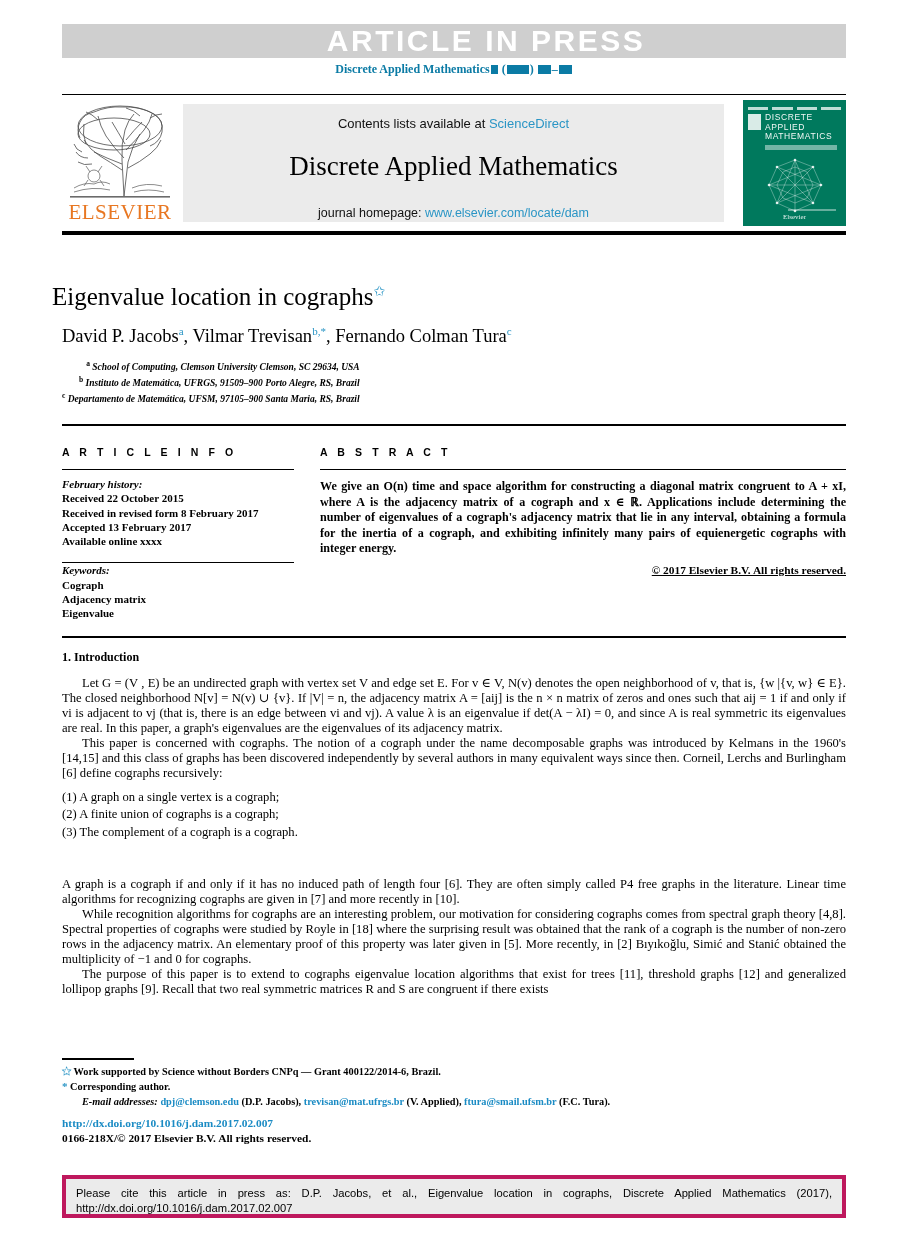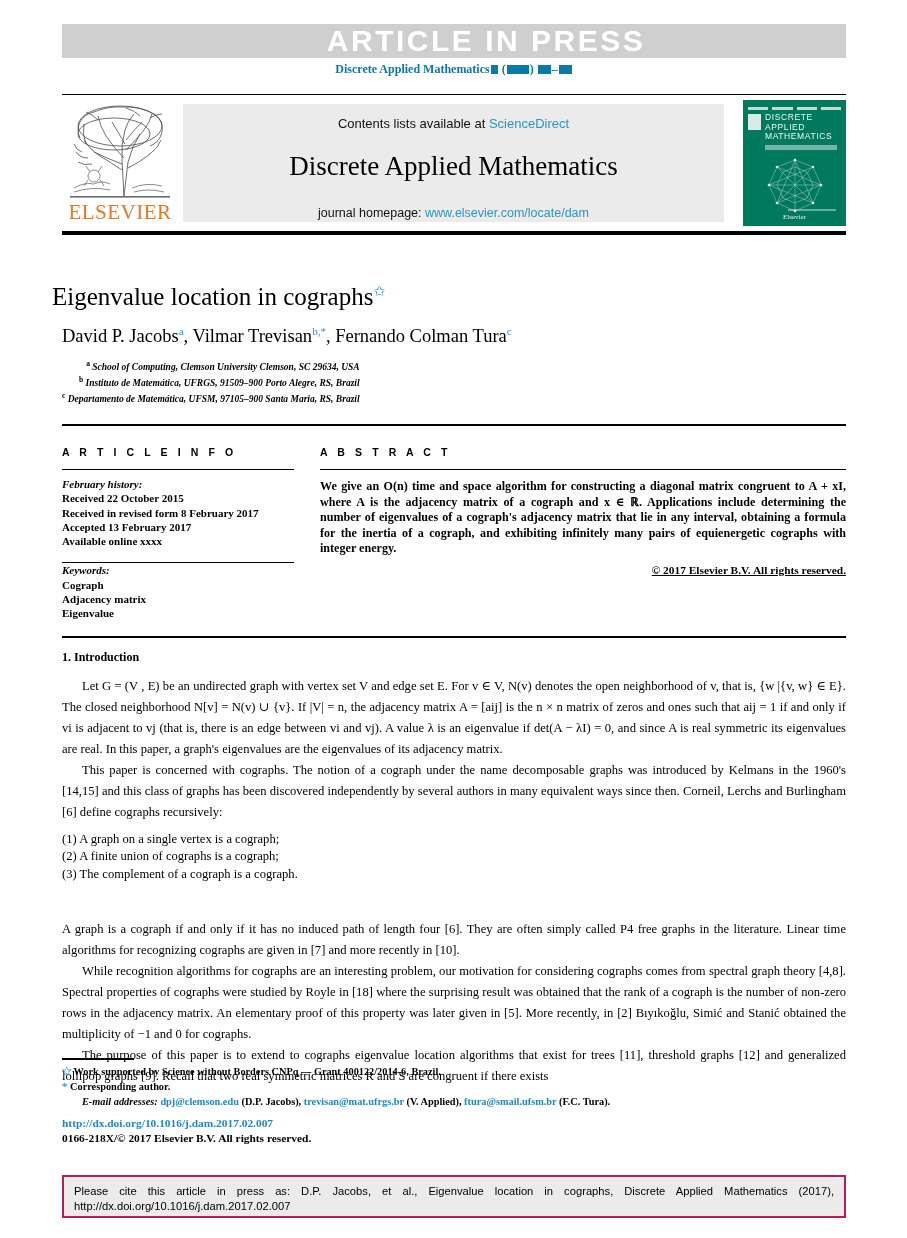--- a/index.html
+++ b/index.html
@@ -269,21 +269,21 @@
     width: 784px;
   }
   .h2 {
     font-size: 12px;
     font-weight: bold;
     font-family: "Liberation Serif", serif;
     margin-bottom: 11px;
   }
   .p {
     font-size: 12.6px;
-    line-height: 21px;
+    line-height: 15px;
     text-align: justify;
     text-indent: 20px;
     margin: 0 0 0 0;
   }
   .p.noind { text-indent: 0; margin-top: 36px; }
   .list { margin: 8px 0 8px 0; font-size: 12.6px; line-height: 17.4px; }
   .list div { }
   .it { font-style: italic; }
 
   
@@ -319,21 +319,21 @@
   }
 
   
   .cite-box {
     position: absolute;
     left: 62px;
     top: 1175px;
     width: 784px;
     height: 43px;
     background: #ebebeb;
-    border: 2px solid #be185d;
+    border: 4px solid #be185d;
     box-sizing: border-box;
     padding: 7px 10px 0 10px;
   }
   .cite-l1 {
     font-family: "Liberation Sans", sans-serif;
     font-size: 11.2px;
     text-align: justify;
     text-align-last: justify;
     line-height: 15px;
   }

